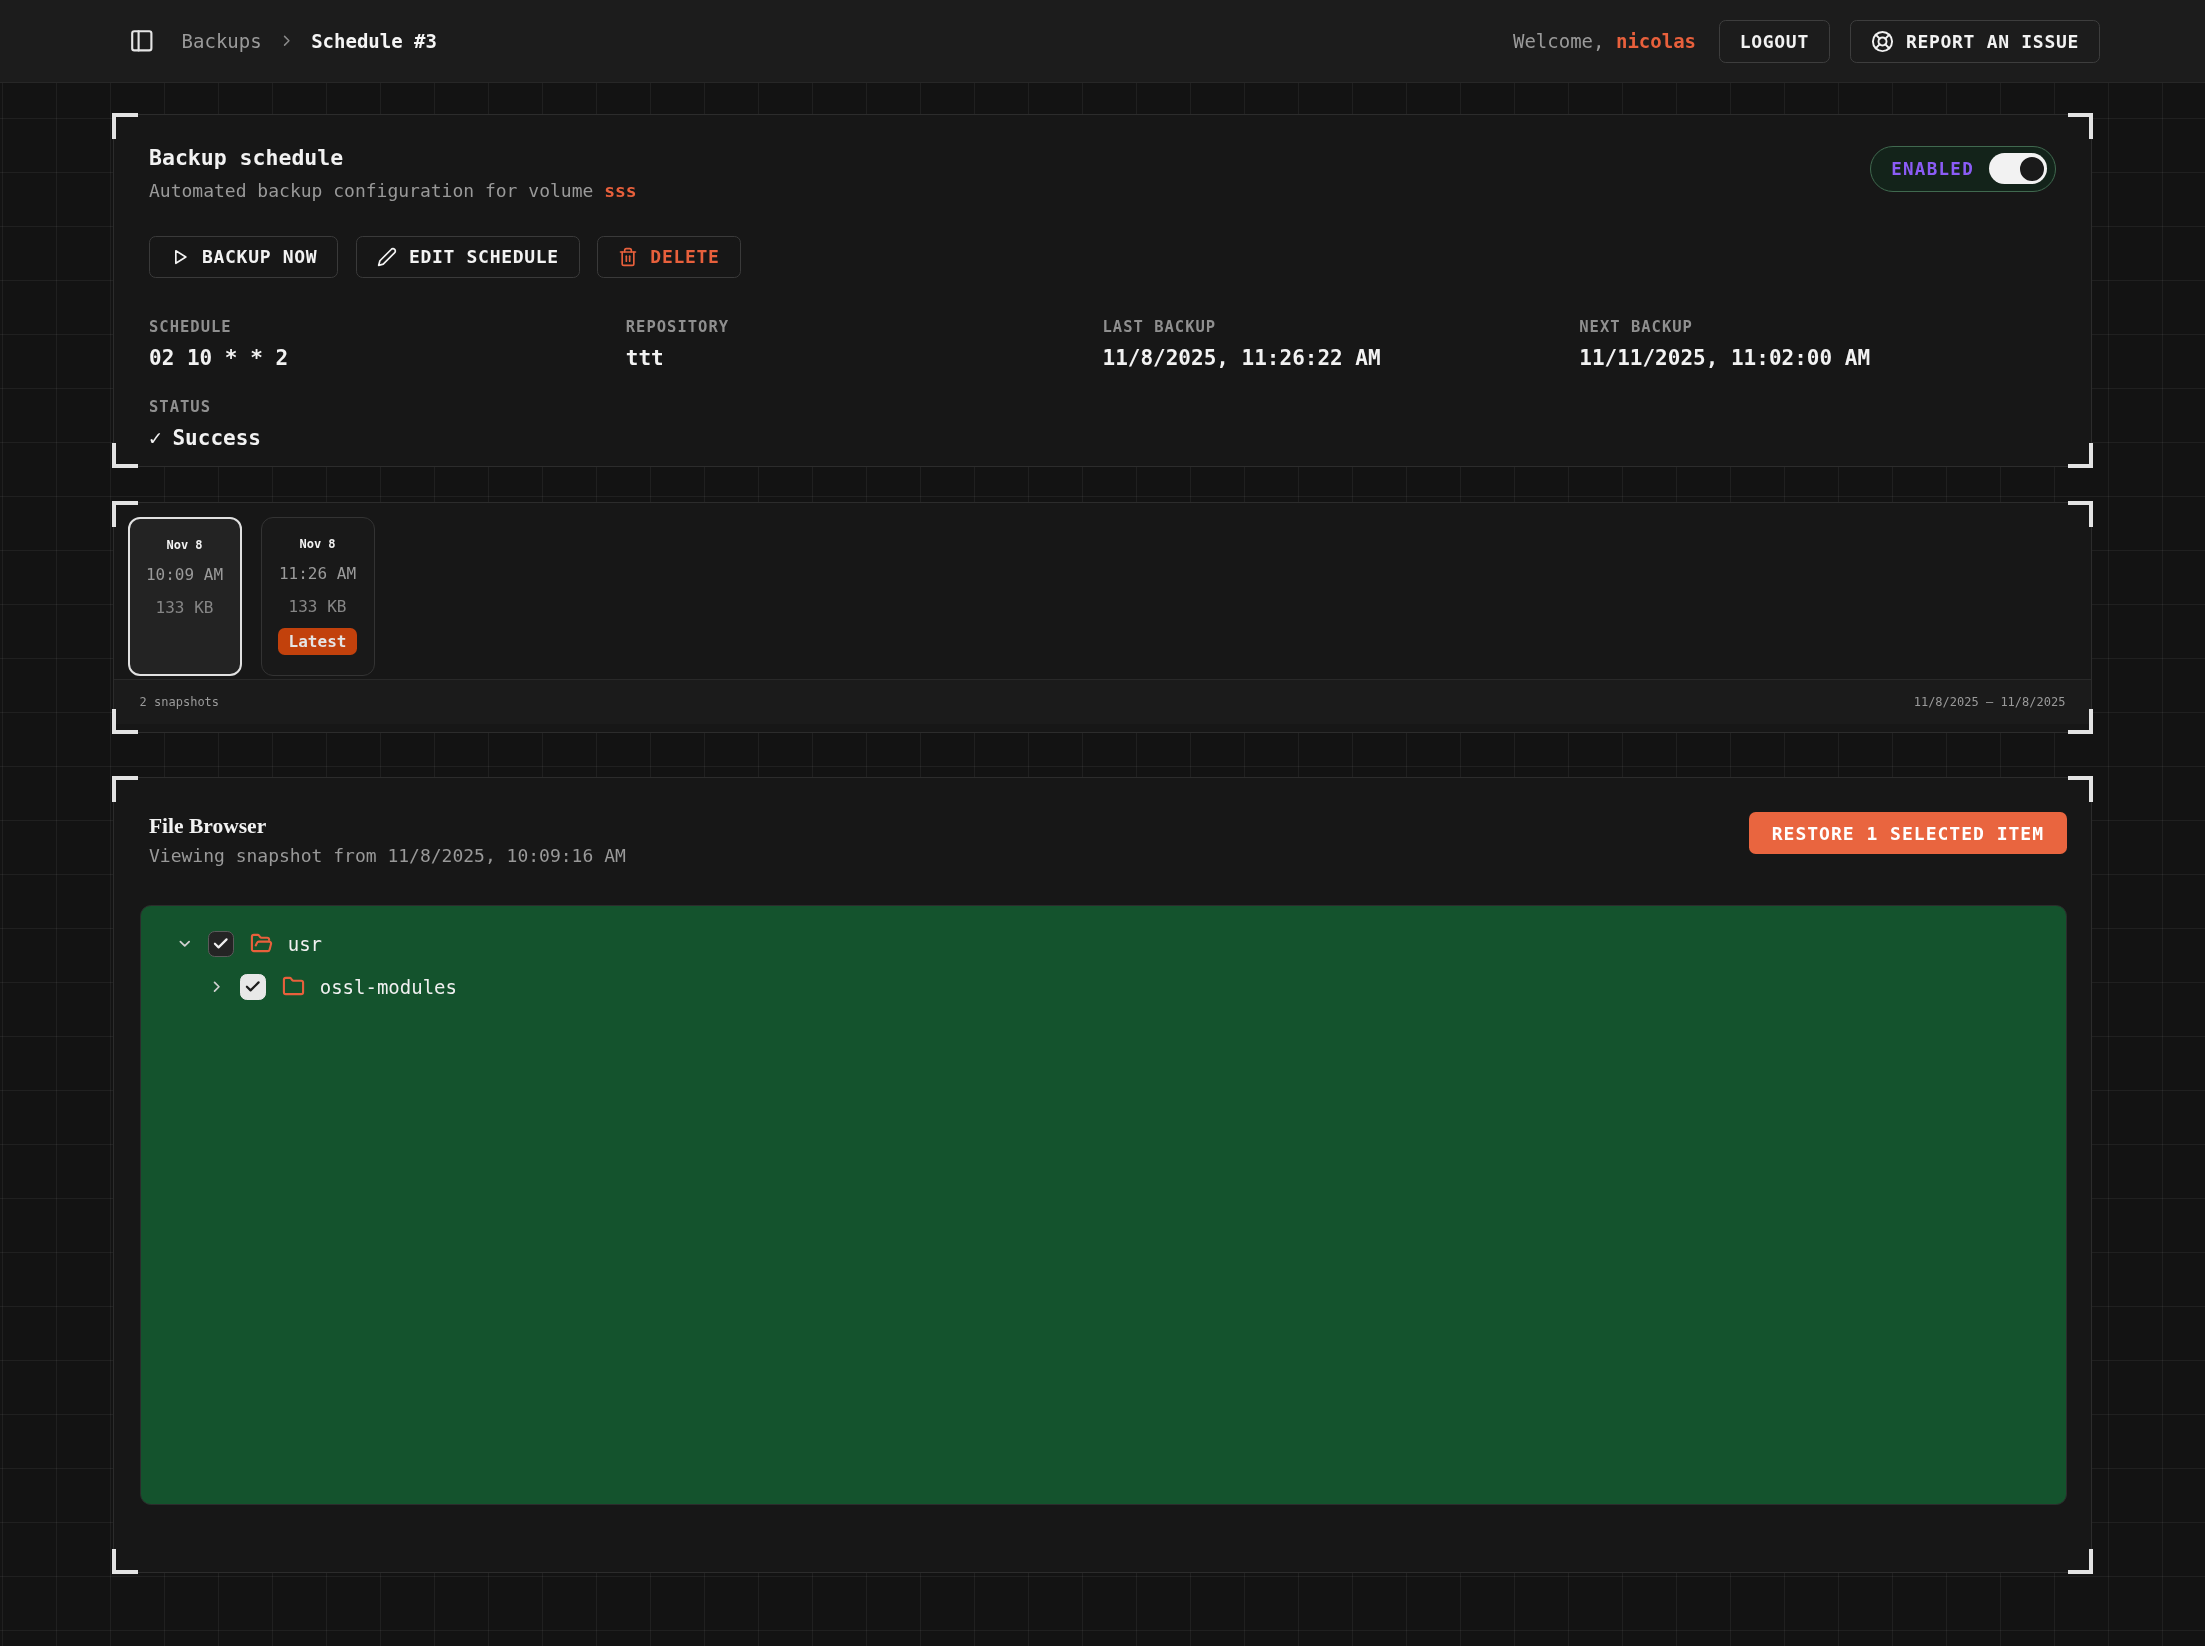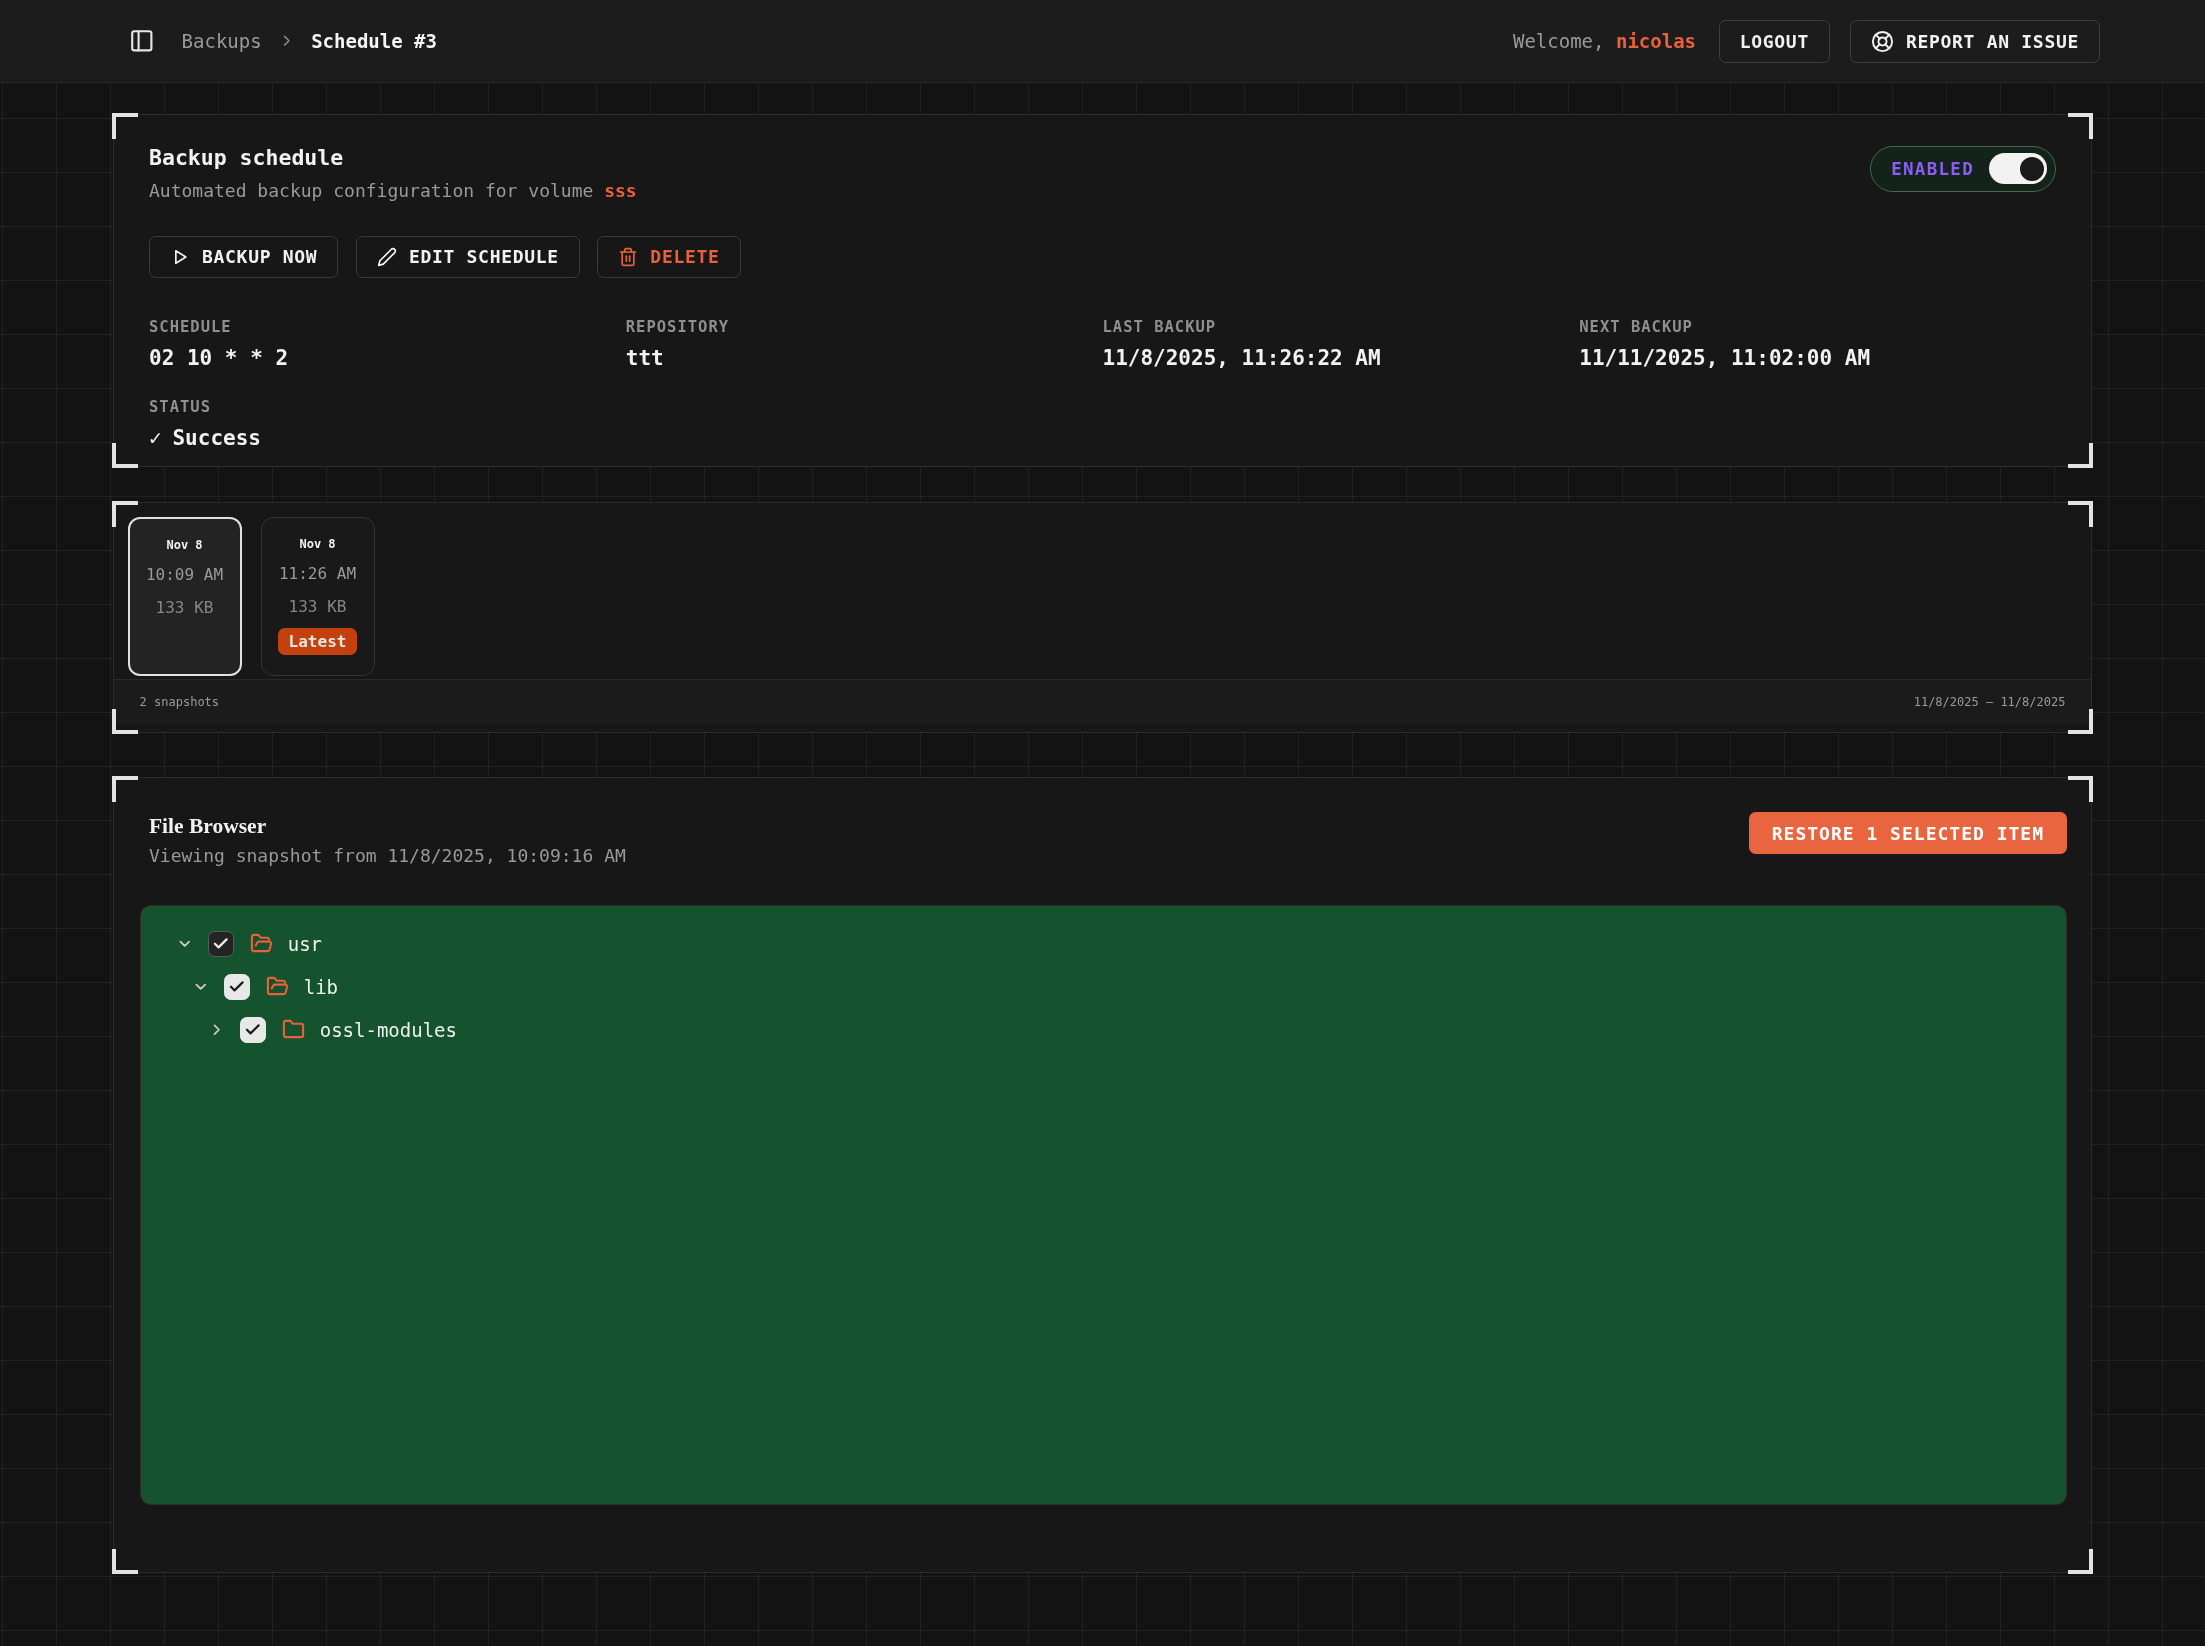--- a/index.html
+++ b/index.html
@@ -310,38 +310,20 @@
           </svg>
       </span>
       <span class="tree-folder">
         <svg width="23" height="23" viewBox="0 0 24 24" fill="none" stroke="#e8603c" stroke-width="2.2" stroke-linecap="round" stroke-linejoin="round">
             <path d="m6 14 1.45-2.9A2 2 0 0 1 9.24 10H20a2 2 0 0 1 1.94 2.5l-1.55 6a2 2 0 0 1-1.94 1.5H4a2 2 0 0 1-2-2V5a2 2 0 0 1 2-2h3.93a2 2 0 0 1 1.66.9l.82 1.2a2 2 0 0 0 1.66.9H18a2 2 0 0 1 2 2"></path>
           </svg>
       </span>
       <span class="tree-label">usr</span>
     </div>
 
-    <div class="tree-row lvl1">
-      <span class="tw">
-        <svg width="17.5" height="17.5" viewBox="0 0 24 24" fill="none" stroke="#d0d0d0" stroke-width="2.4" stroke-linecap="round" stroke-linejoin="round">
-            <polyline points="6 9 12 15 18 9"></polyline>
-          </svg>
-      </span>
-      <span class="cbx light">
-        <svg width="17.5" height="17.5" viewBox="0 0 24 24" fill="none" stroke="#1c1c1c" stroke-width="3" stroke-linecap="round" stroke-linejoin="round">
-            <polyline points="20 6 9 17 4 12"></polyline>
-          </svg>
-      </span>
-      <span class="tree-folder">
-        <svg width="23" height="23" viewBox="0 0 24 24" fill="none" stroke="#e8603c" stroke-width="2.2" stroke-linecap="round" stroke-linejoin="round">
-            <path d="m6 14 1.45-2.9A2 2 0 0 1 9.24 10H20a2 2 0 0 1 1.94 2.5l-1.55 6a2 2 0 0 1-1.94 1.5H4a2 2 0 0 1-2-2V5a2 2 0 0 1 2-2h3.93a2 2 0 0 1 1.66.9l.82 1.2a2 2 0 0 0 1.66.9H18a2 2 0 0 1 2 2"></path>
-          </svg>
-      </span>
-      <span class="tree-label">lib</span>
-    </div>
 
     <div class="tree-row lvl2">
       <span class="tw">
         <svg width="17.5" height="17.5" viewBox="0 0 24 24" fill="none" stroke="#d0d0d0" stroke-width="2.4" stroke-linecap="round" stroke-linejoin="round">
             <polyline points="9 6 15 12 9 18"></polyline>
           </svg>
       </span>
       <span class="cbx light">
         <svg width="17.5" height="17.5" viewBox="0 0 24 24" fill="none" stroke="#1c1c1c" stroke-width="3" stroke-linecap="round" stroke-linejoin="round">
             <polyline points="20 6 9 17 4 12"></polyline>

